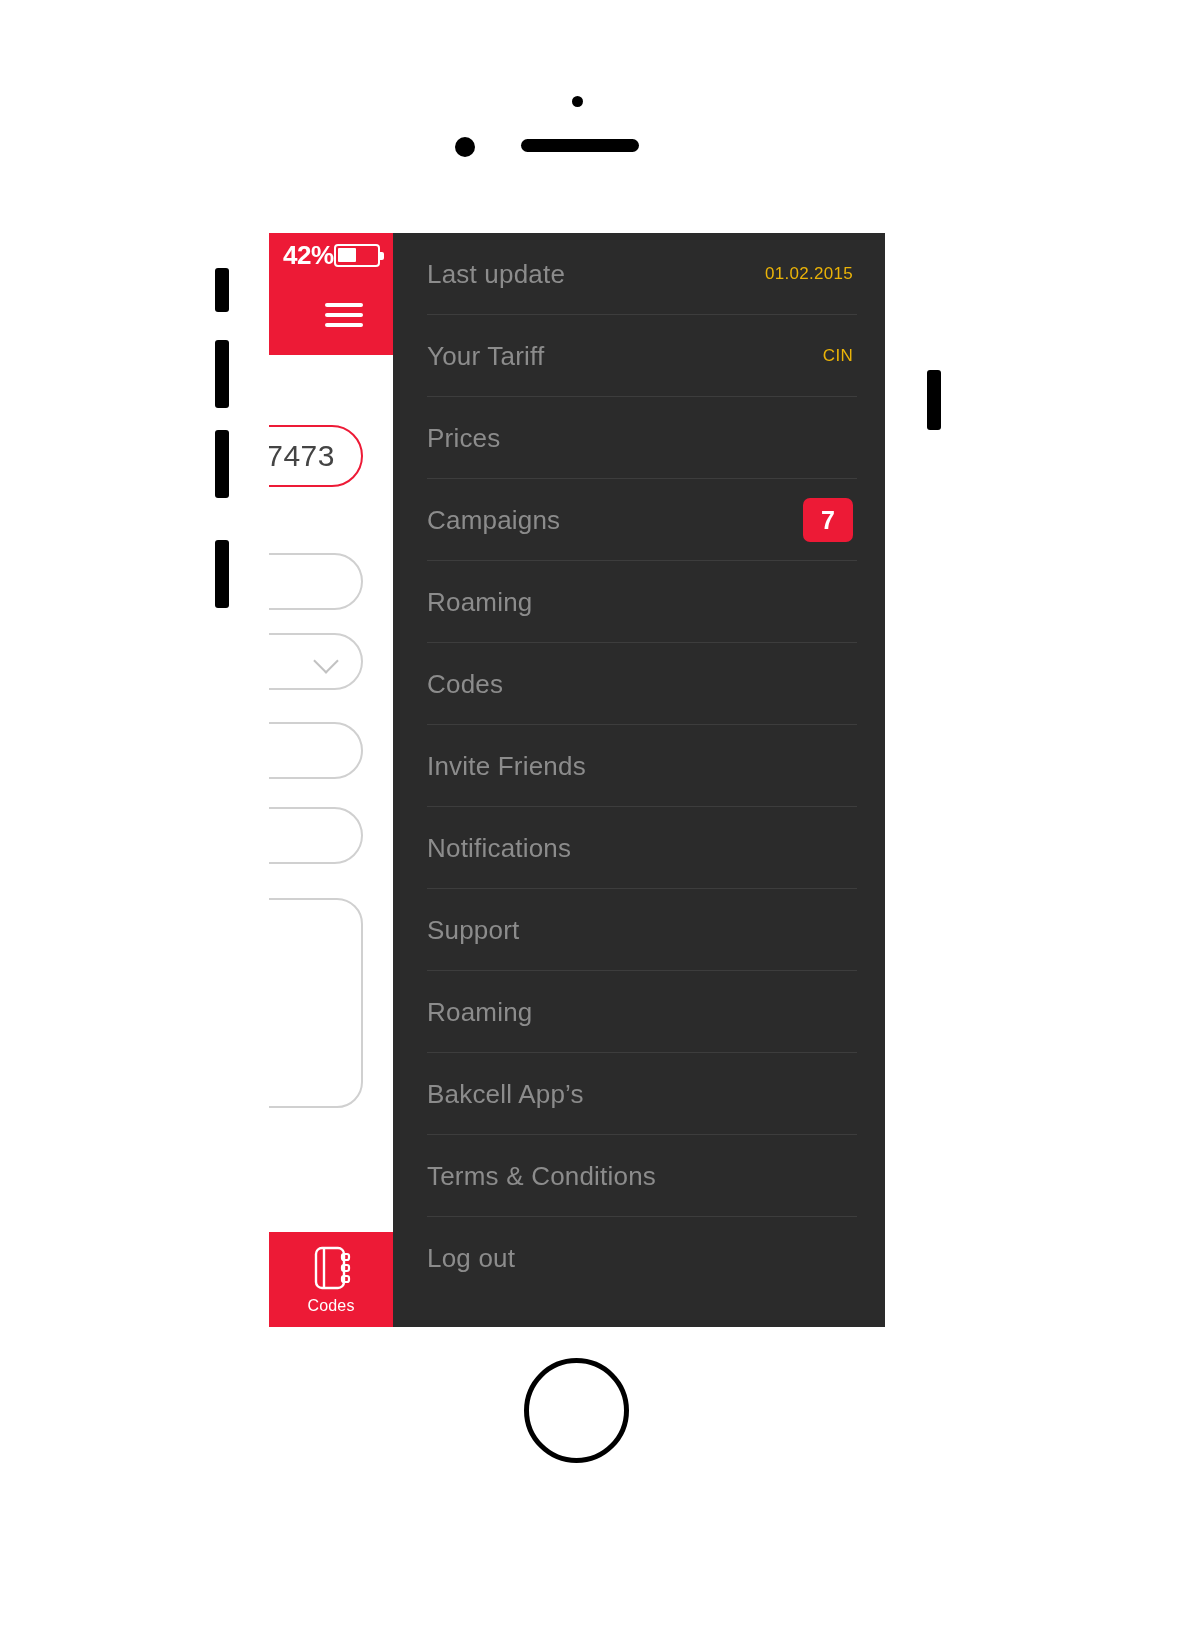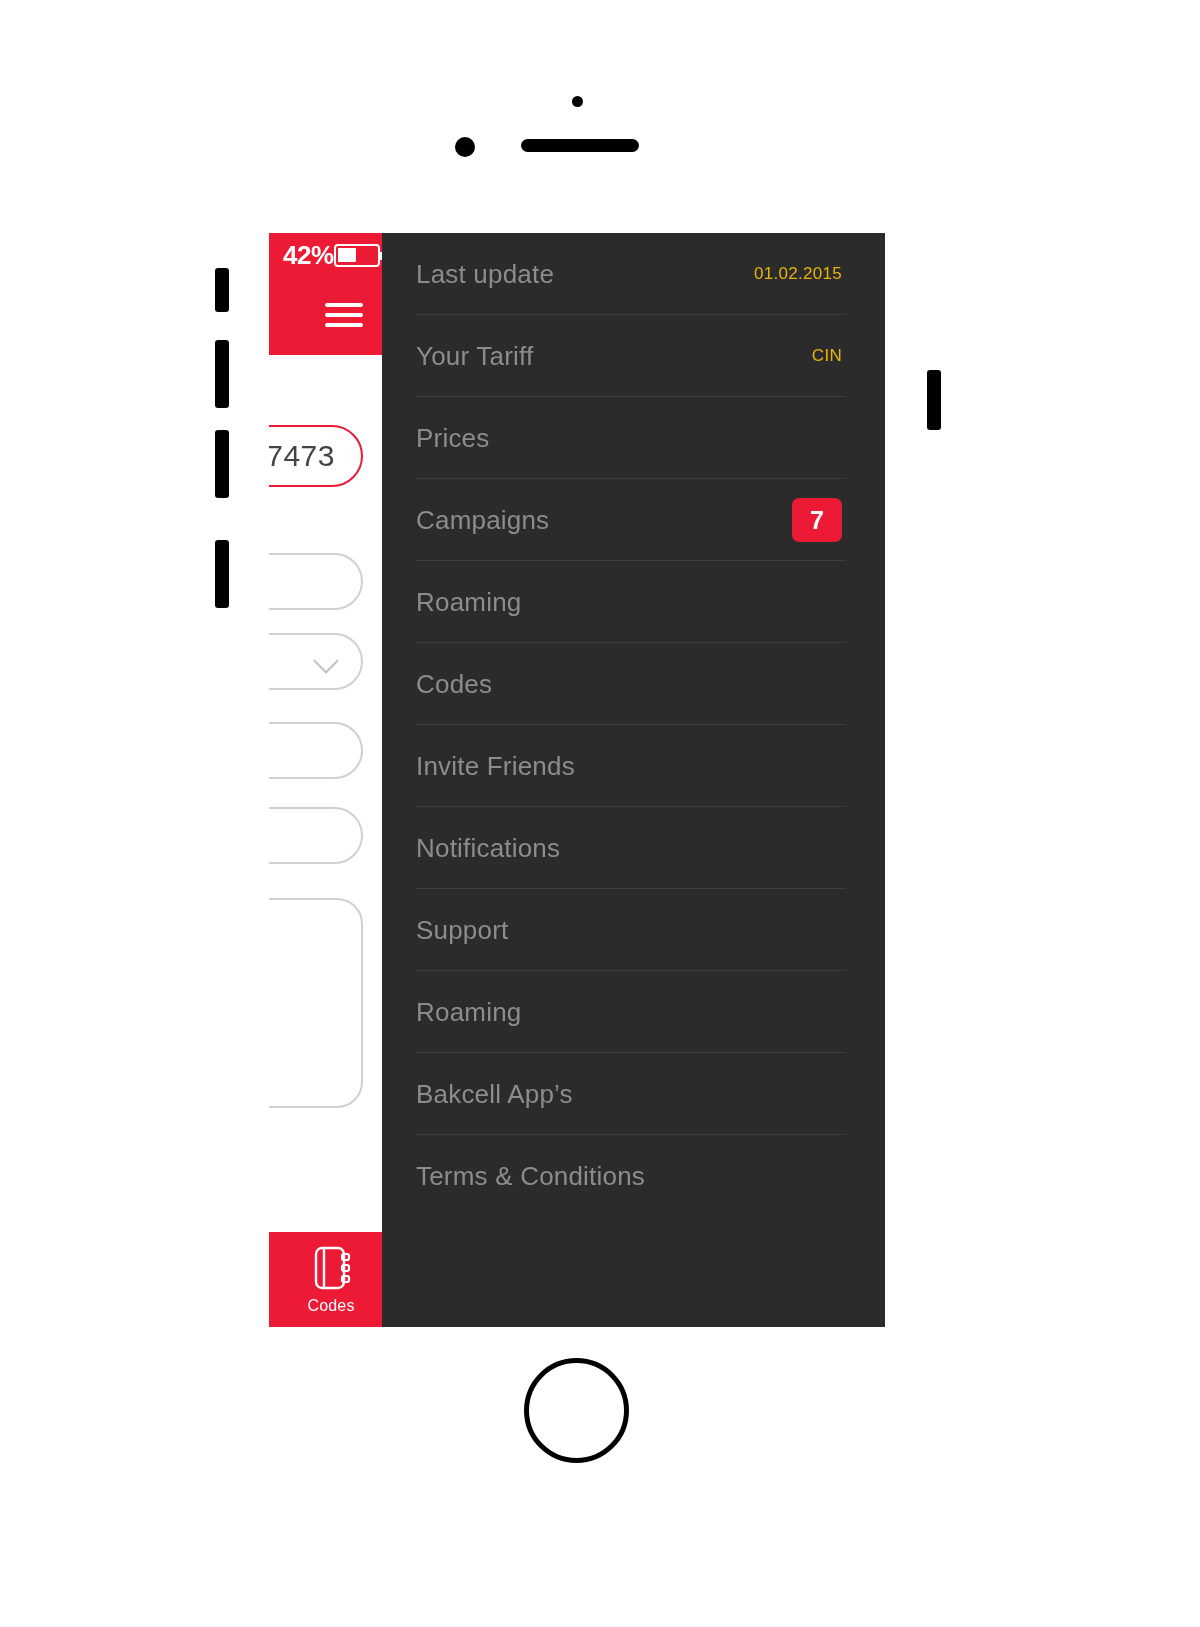--- a/index.html
+++ b/index.html
@@ -217,21 +217,21 @@
   }
   .tab-codes .tab-label {
     color: #ffffff;
     font-size: 16px;
     letter-spacing: 0.2px;
   }
 
   
   #drawer {
     position: absolute;
-    left: 113px; top: 0;
+    left: 124px; top: 0;
     width: 492px;
     height: 1094px;
     background: #2b2b2b;
     padding-left: 13px;
   }
   .menu-list {
     position: absolute;
     left: 0; top: 0;
     width: 492px;
   }
@@ -376,16 +376,19 @@
         </div>
         <div class="menu-item">
           <span class="menu-label">Roaming</span>
         </div>
         <div class="menu-item">
           <span class="menu-label">Bakcell App’s</span>
         </div>
         <div class="menu-item">
           <span class="menu-label">Terms &amp; Conditions</span>
         </div>
+        <div class="menu-item">
+          <span class="menu-label">Log out</span>
+        </div>
       </div>
   </div>
 
 </div>
 
 </body></html>

